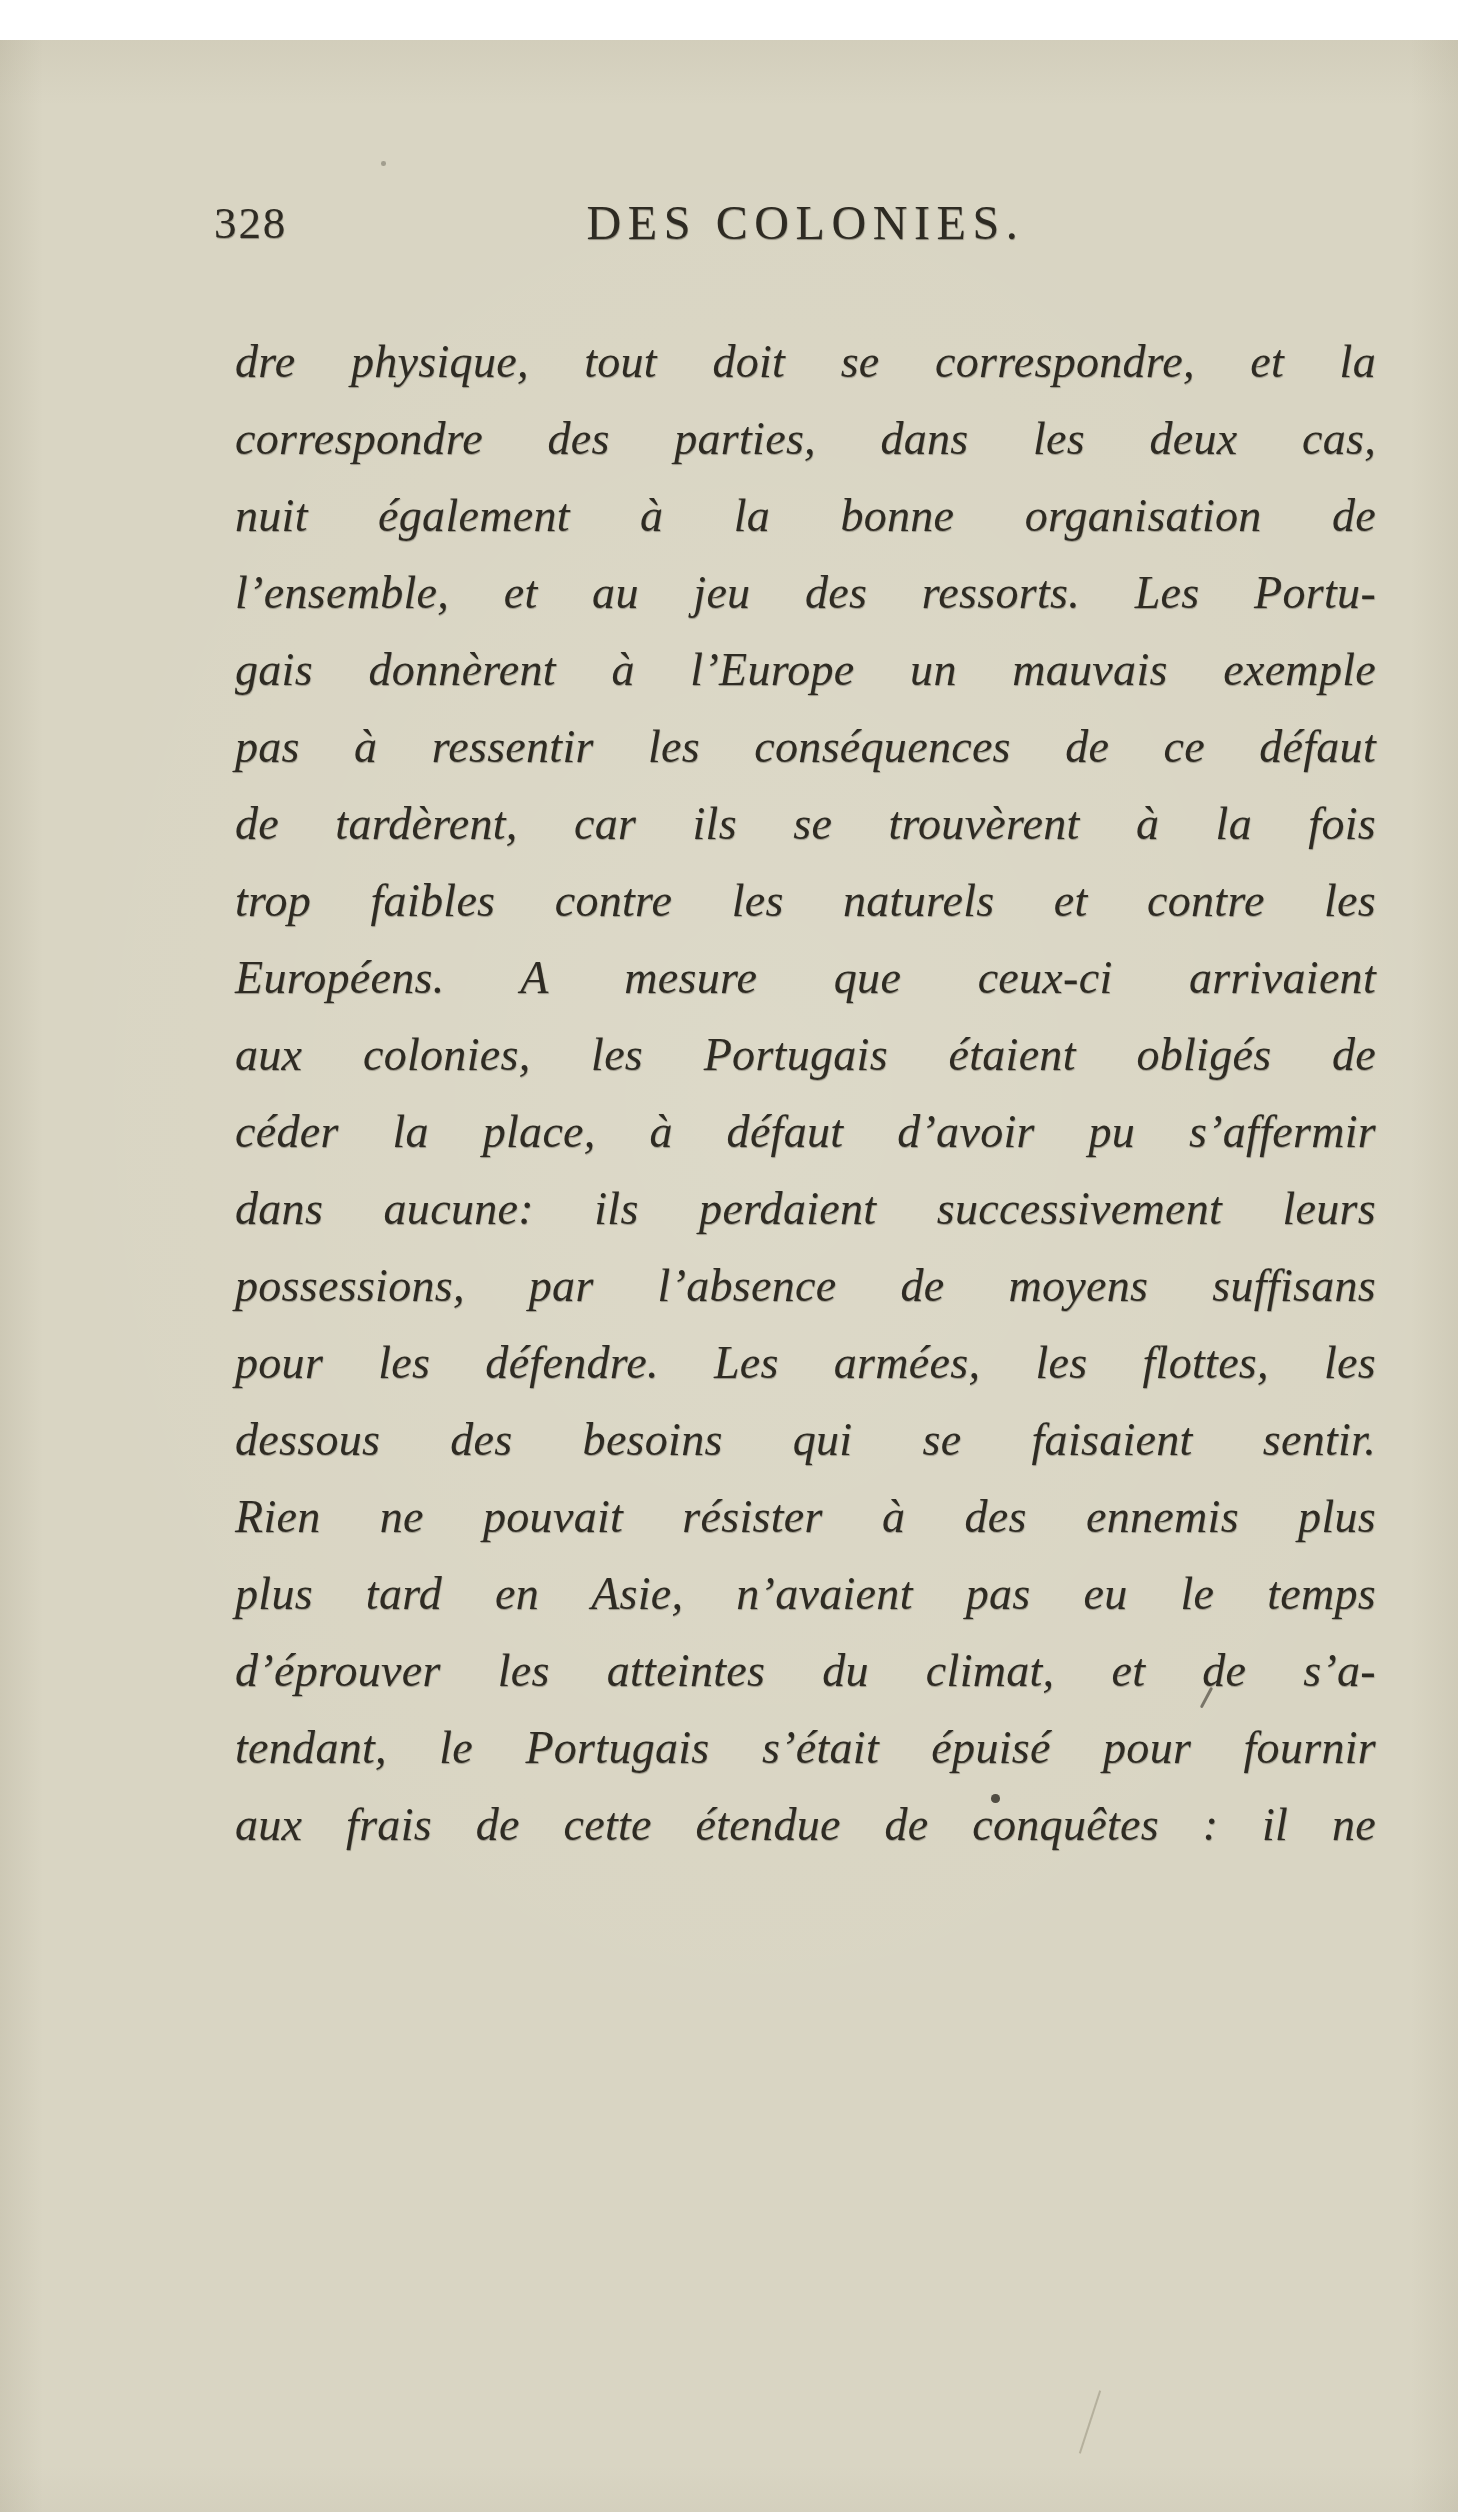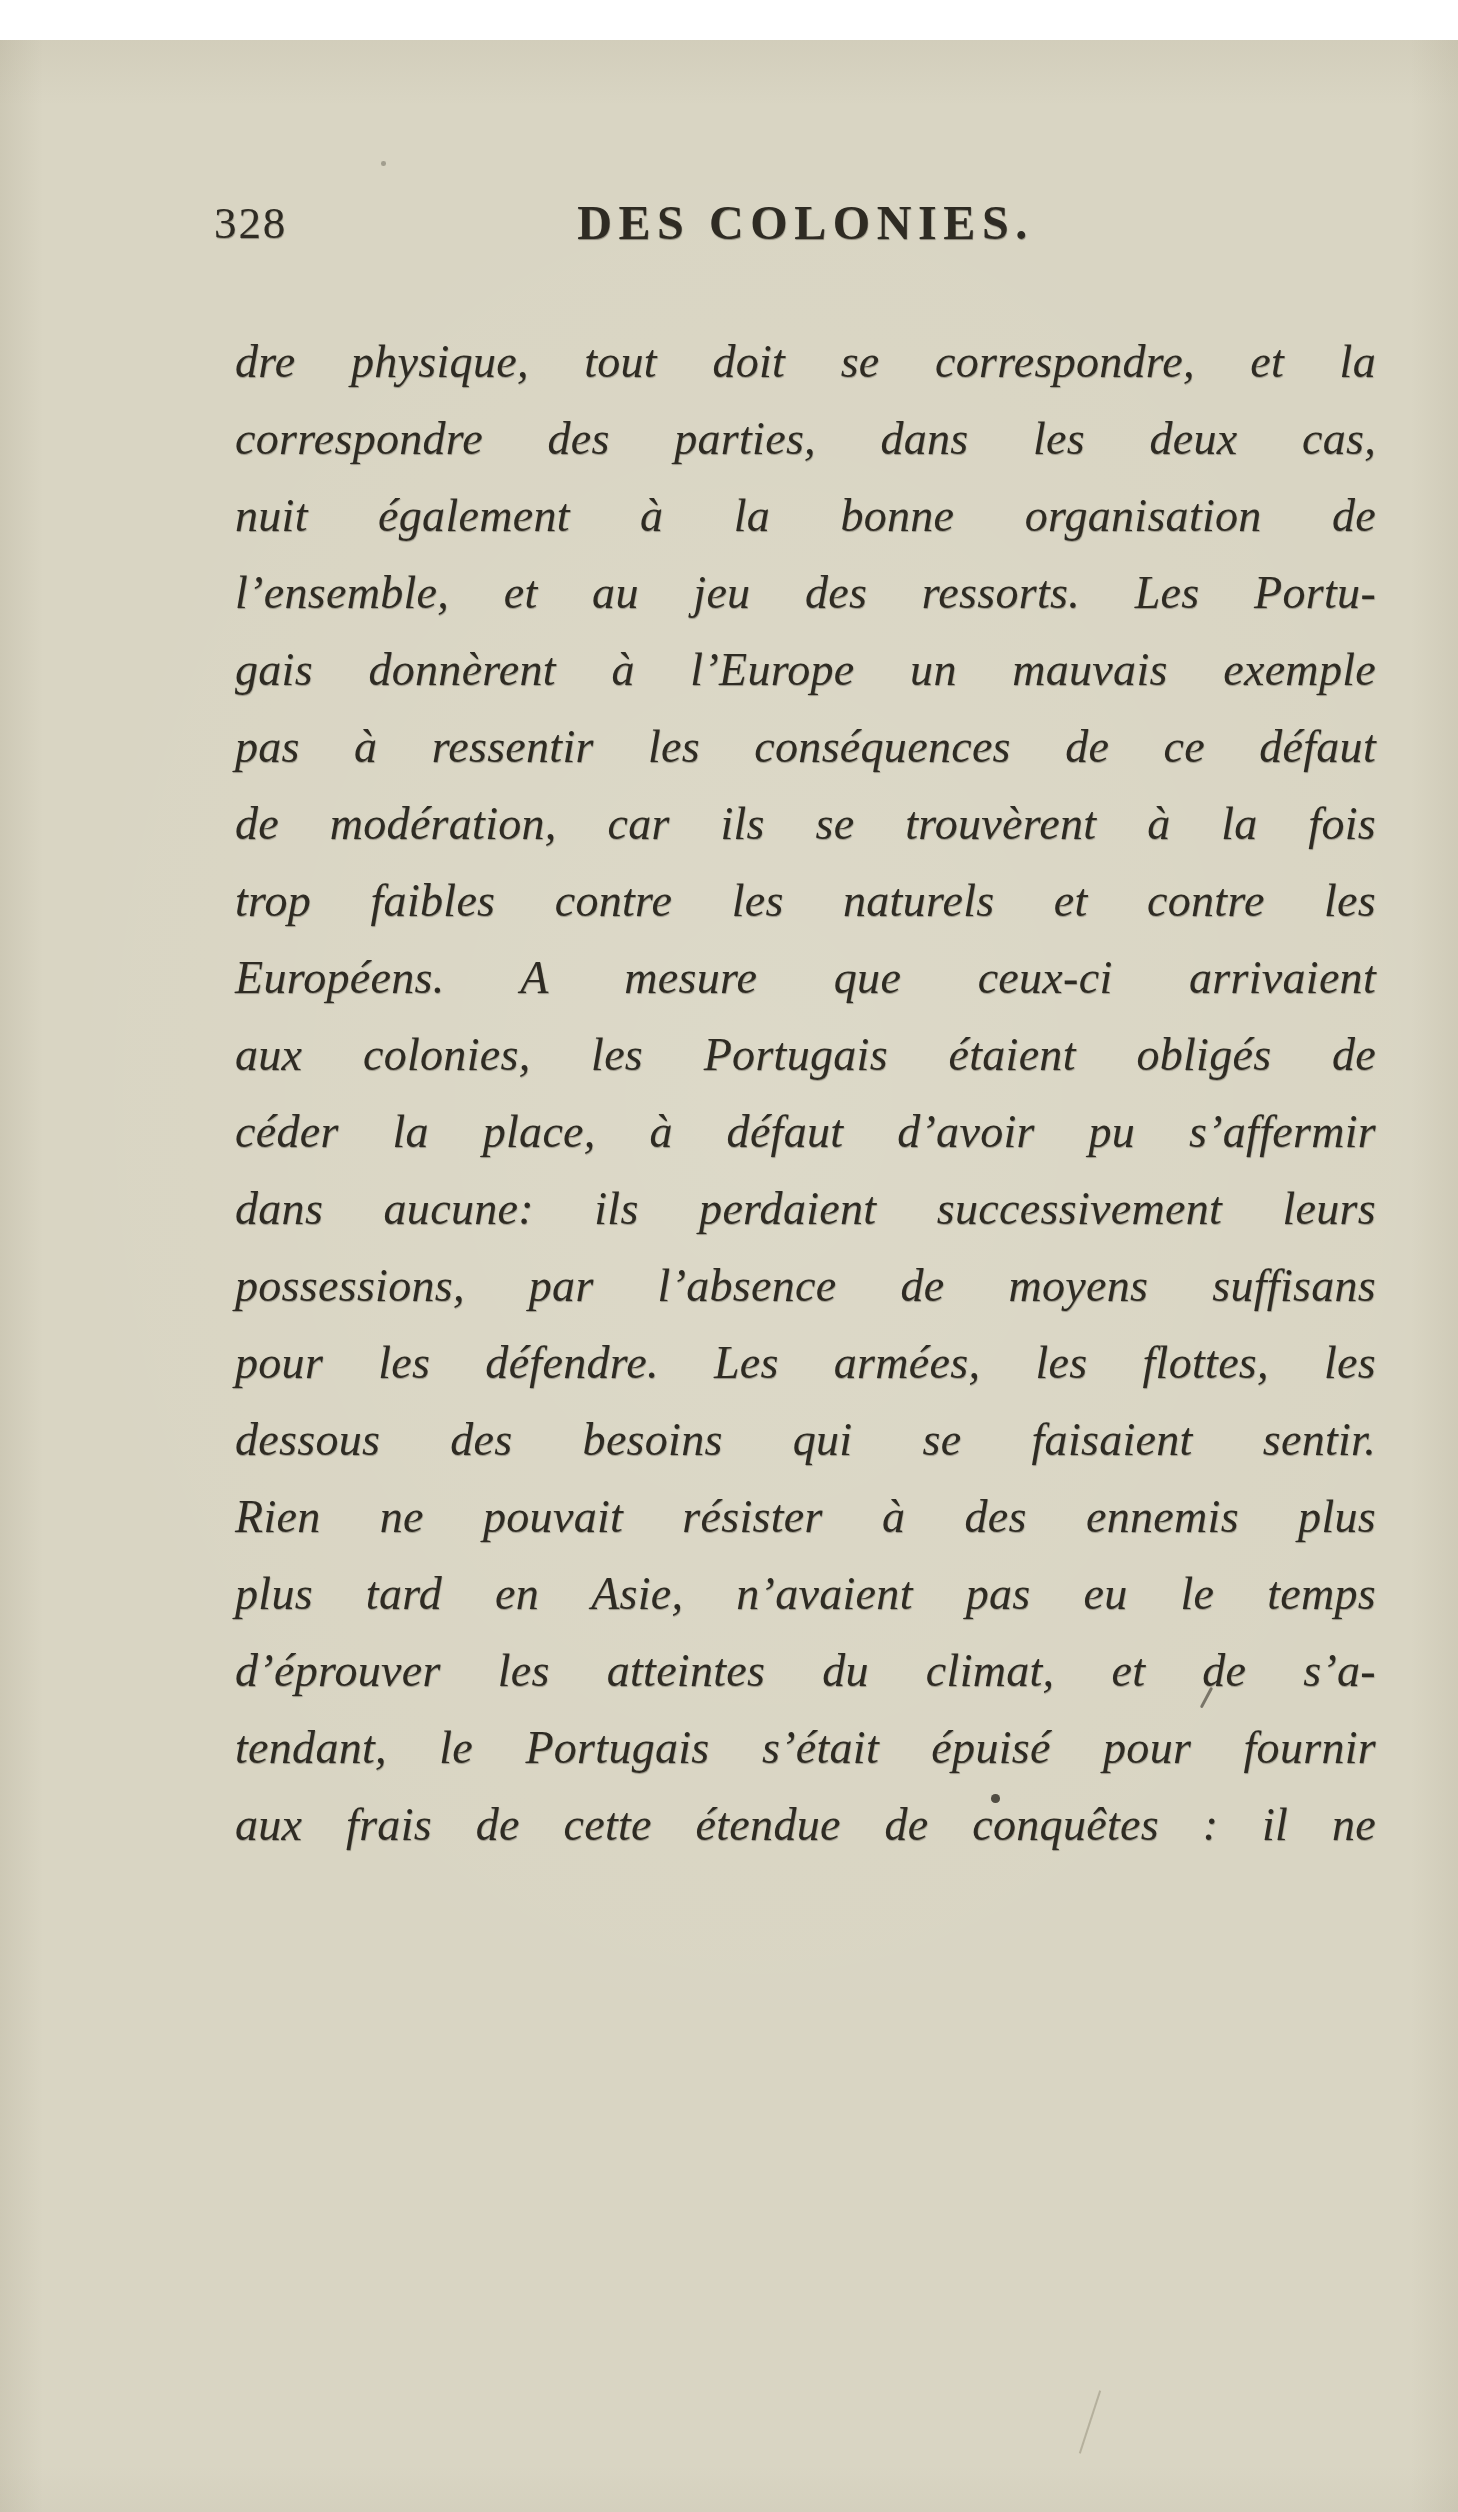--- a/index.html
+++ b/index.html
@@ -38,21 +38,20 @@
   .running-title {
     position: absolute;
     left: 235px;
     top: 152px;
     width: 1141px;
     text-align: center;
     font-size: 48px;
     line-height: 61px;
     letter-spacing: 6.6px;
     text-shadow: 0.5px 0.5px 0.9px rgba(44,40,31,0.45);
-    font-weight: bold;
   }
   
   .text-block {
     position: absolute;
     left: 235px;
     top: 283px;
     width: 1141px;
   }
   .line {
     height: 77px;
@@ -103,21 +102,21 @@
 
   <div class="running-title">DES COLONIES.</div>
 
   <div class="text-block">
       <div class="line">dre physique, tout doit se correspondre, et la</div>
       <div class="line">correspondre des parties, dans les deux cas,</div>
       <div class="line">nuit également à la bonne organisation de</div>
       <div class="line">l’ensemble, et au jeu des ressorts. Les Portu-</div>
       <div class="line">gais donnèrent à l’Europe un mauvais exemple</div>
       <div class="line">pas à ressentir les conséquences de ce défaut</div>
-      <div class="line">de modération, car ils se trouvèrent à la fois</div>
+      <div class="line">de tardèrent, car ils se trouvèrent à la fois</div>
       <div class="line">trop faibles contre les naturels et contre les</div>
       <div class="line">Européens. A mesure que ceux-ci arrivaient</div>
       <div class="line">aux colonies, les Portugais étaient obligés de</div>
       <div class="line">céder la place, à défaut d’avoir pu s’affermir</div>
       <div class="line">dans aucune: ils perdaient successivement leurs</div>
       <div class="line">possessions, par l’absence de moyens suffisans</div>
       <div class="line">pour les défendre. Les armées, les flottes, les</div>
       <div class="line">dessous des besoins qui se faisaient sentir.</div>
       <div class="line">Rien ne pouvait résister à des ennemis plus</div>
       <div class="line">plus tard en Asie, n’avaient pas eu le temps</div>

